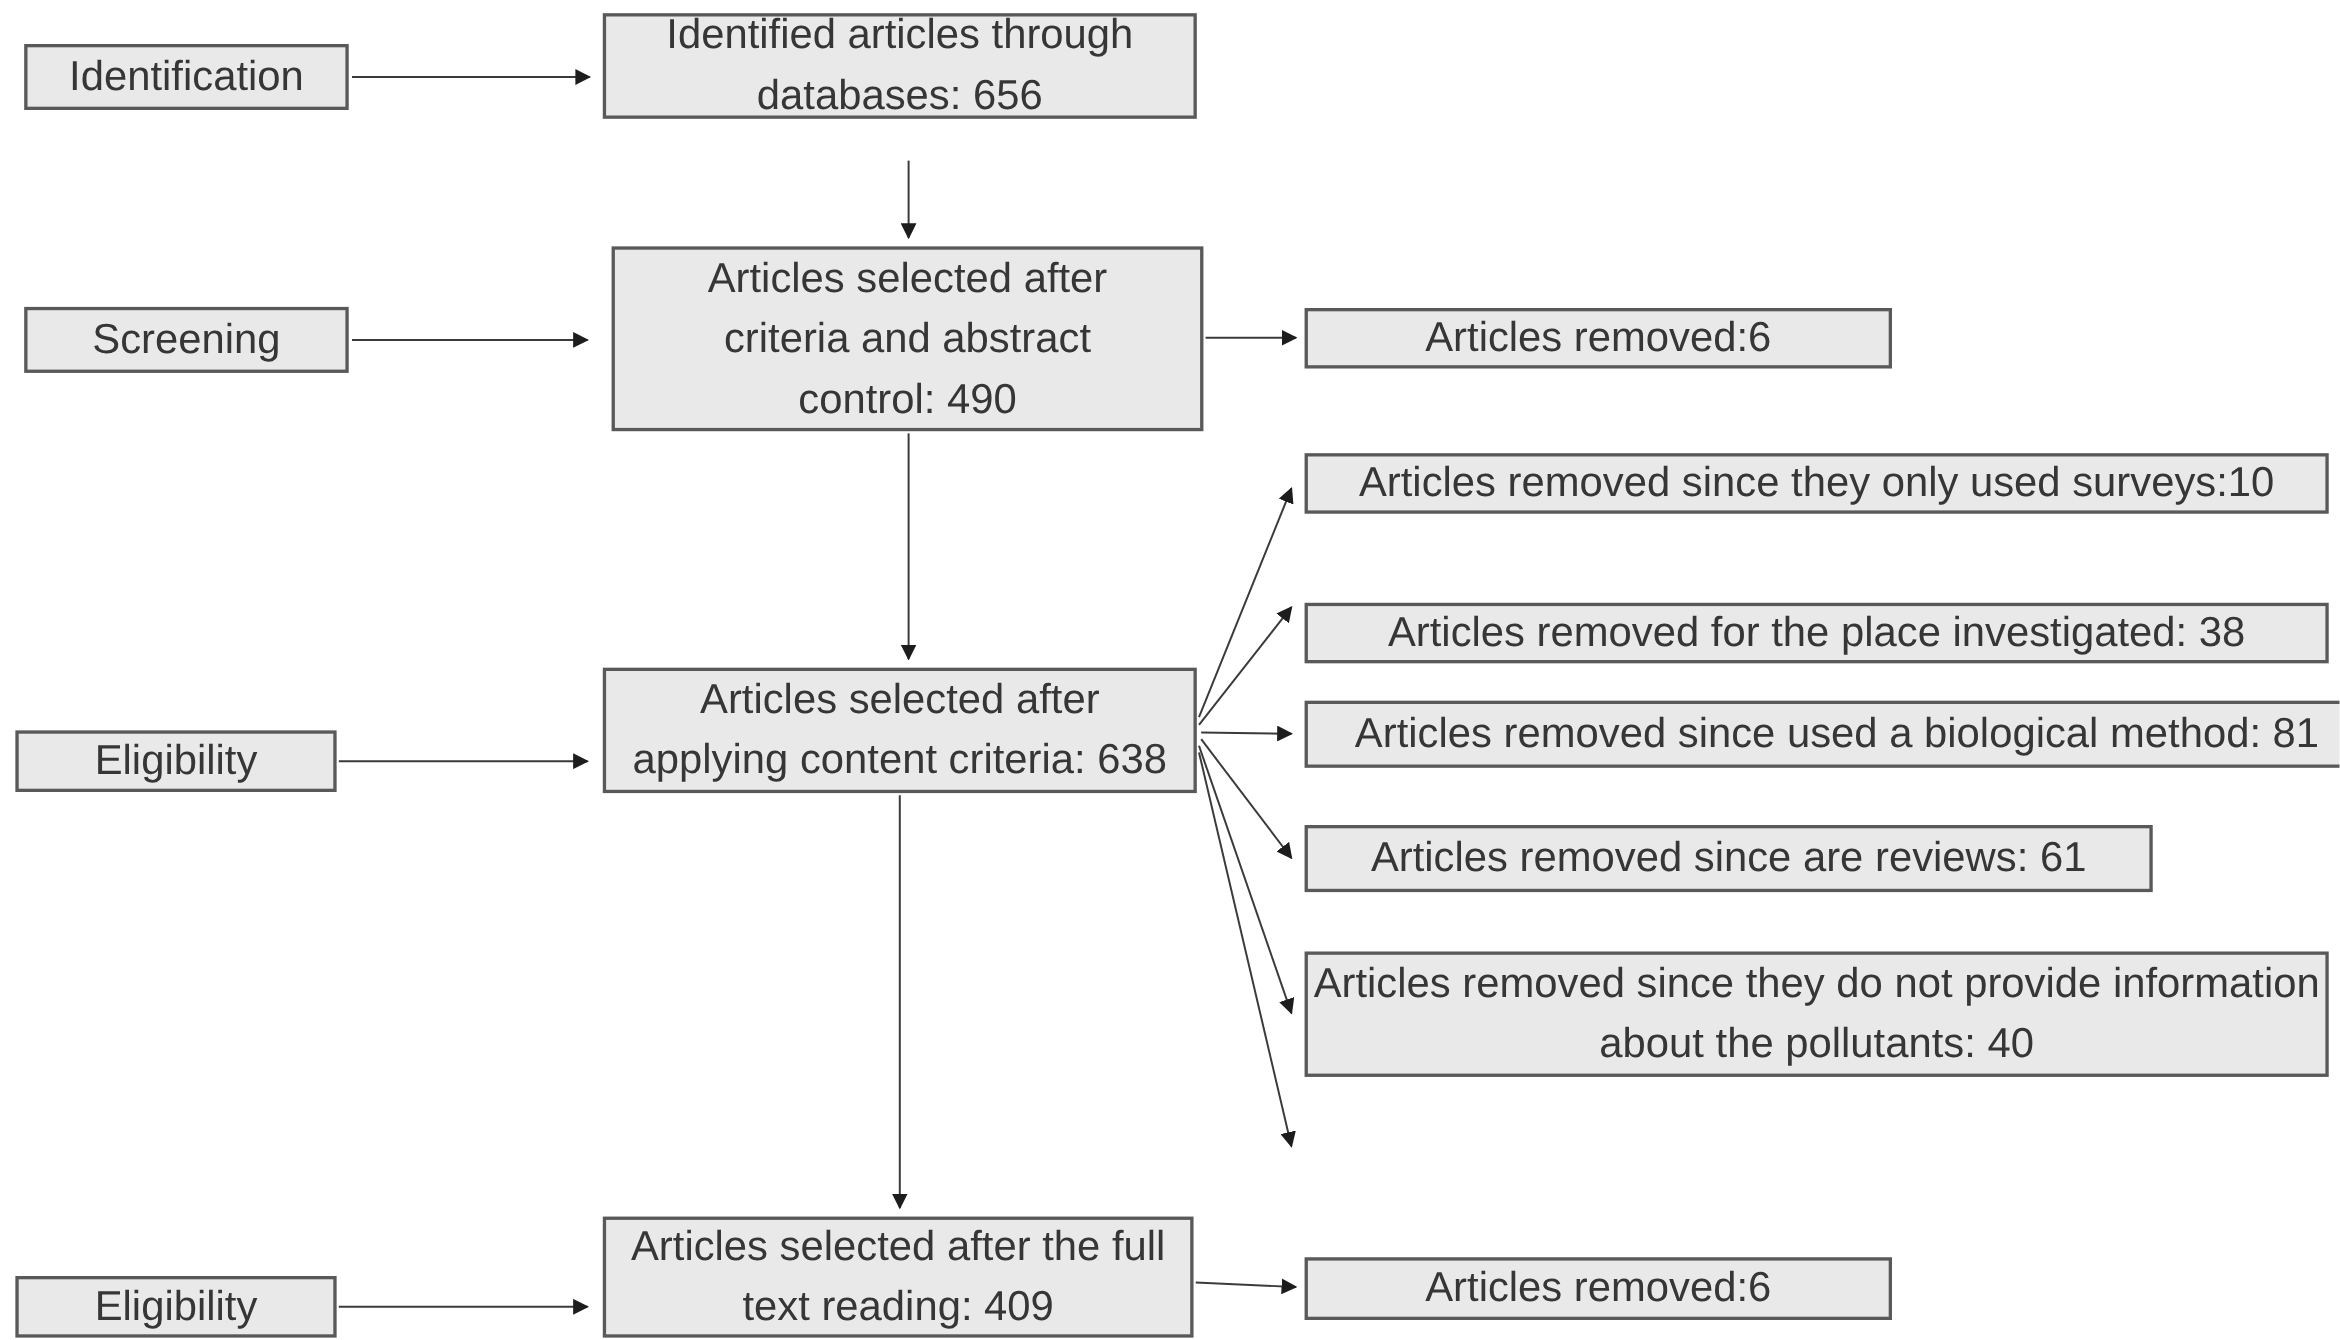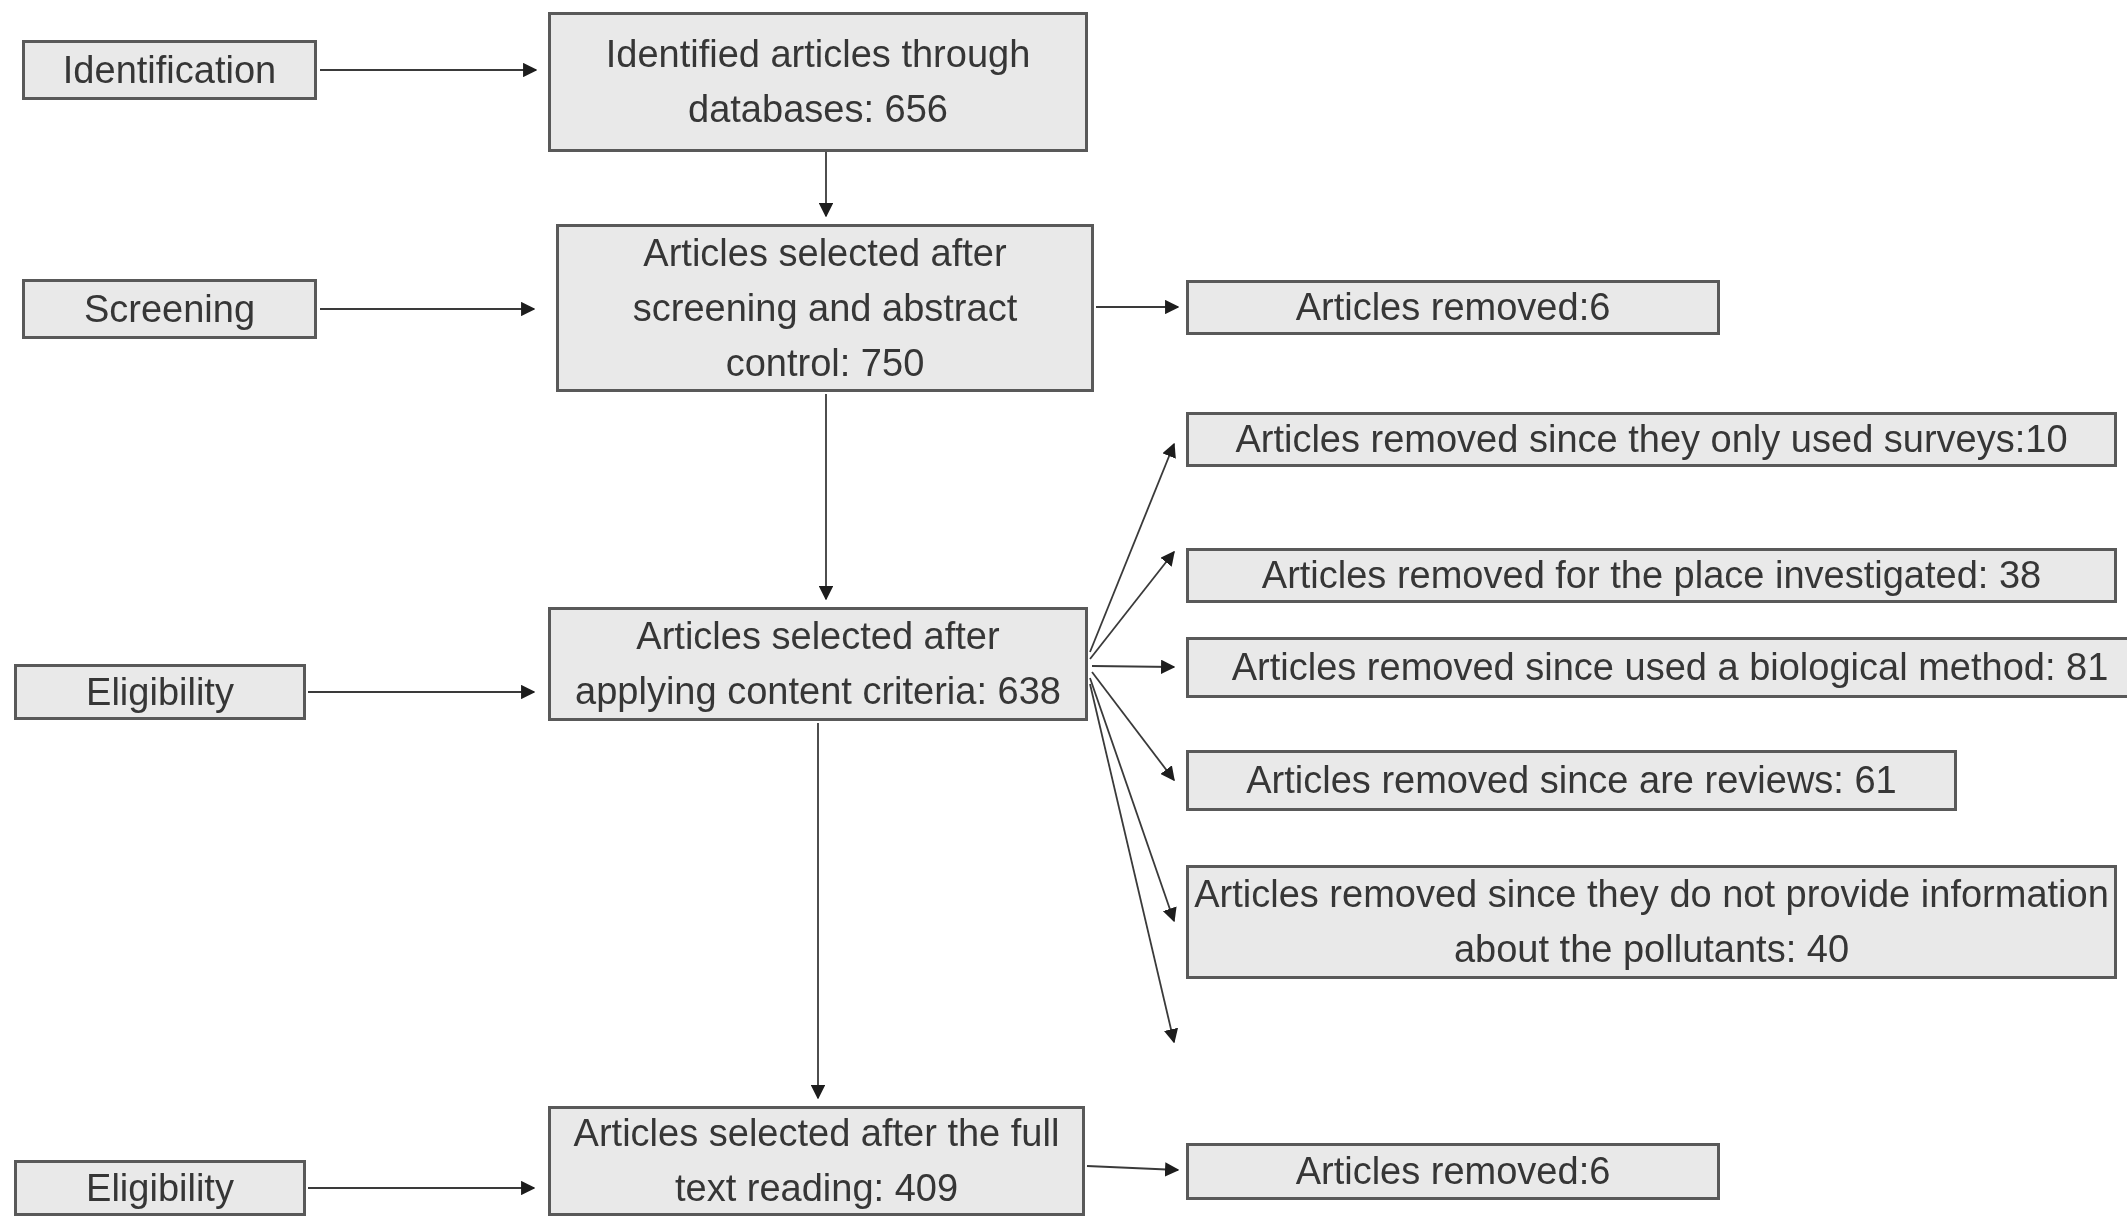--- a/index.html
+++ b/index.html
@@ -62,28 +62,28 @@
   <div class="box stage" style="left:22px;top:279px;width:295px;height:60px">
     <div class="line">Screening</div>
   </div>
   <div class="box stage" style="left:14px;top:664px;width:292px;height:56px">
     <div class="line">Eligibility</div>
   </div>
   <div class="box stage" style="left:14px;top:1160px;width:292px;height:56px">
     <div class="line">Eligibility</div>
   </div>
 
-  <div class="box main" style="left:548px;top:12px;width:540px;height:140px">
+  <div class="box main" style="left:548px;top:12px;width:540px;height:96px">
     <div class="line">Identified articles through</div>
     <div class="line">databases: 656</div>
   </div>
   <div class="box main" style="left:556px;top:224px;width:538px;height:168px">
     <div class="line">Articles selected after</div>
-    <div class="line">screening and abstract</div>
-    <div class="line">control: 750</div>
+    <div class="line">criteria and abstract</div>
+    <div class="line">control: 490</div>
   </div>
   <div class="box main" style="left:548px;top:607px;width:540px;height:114px">
     <div class="line">Articles selected after</div>
     <div class="line">applying content criteria: 638</div>
   </div>
   <div class="box main" style="left:548px;top:1106px;width:537px;height:110px">
     <div class="line">Articles selected after the full</div>
     <div class="line">text reading: 409</div>
   </div>
 

